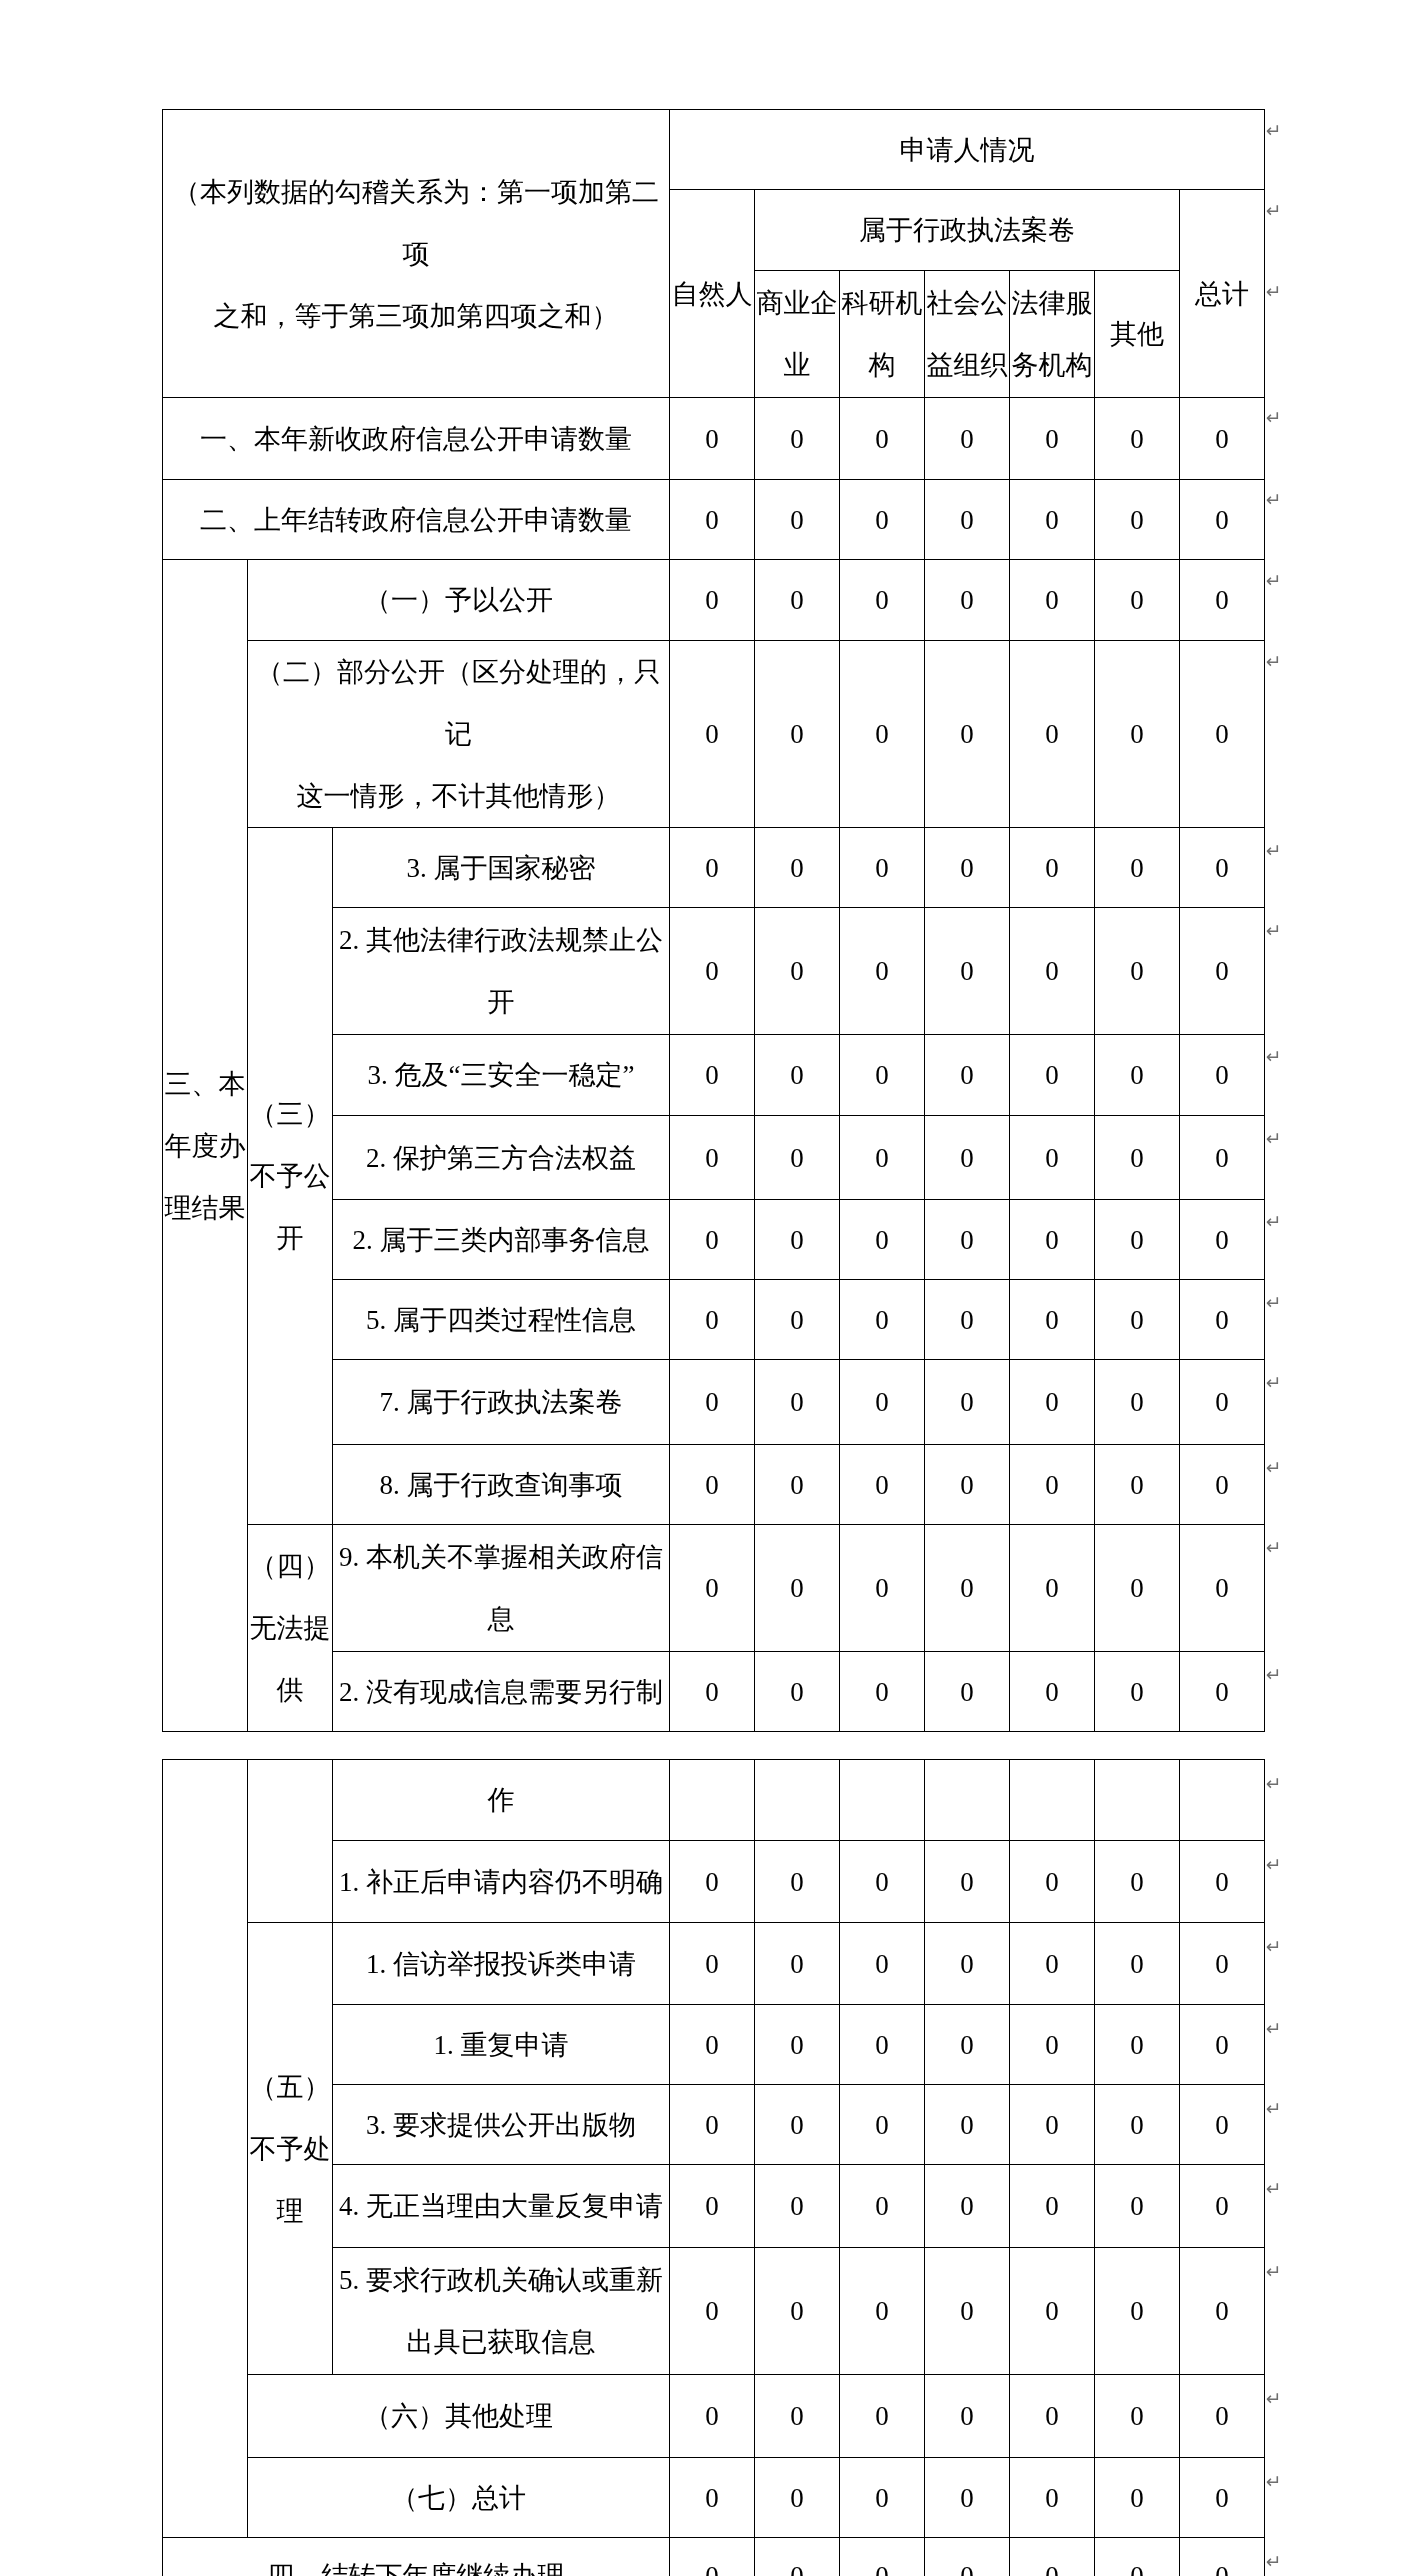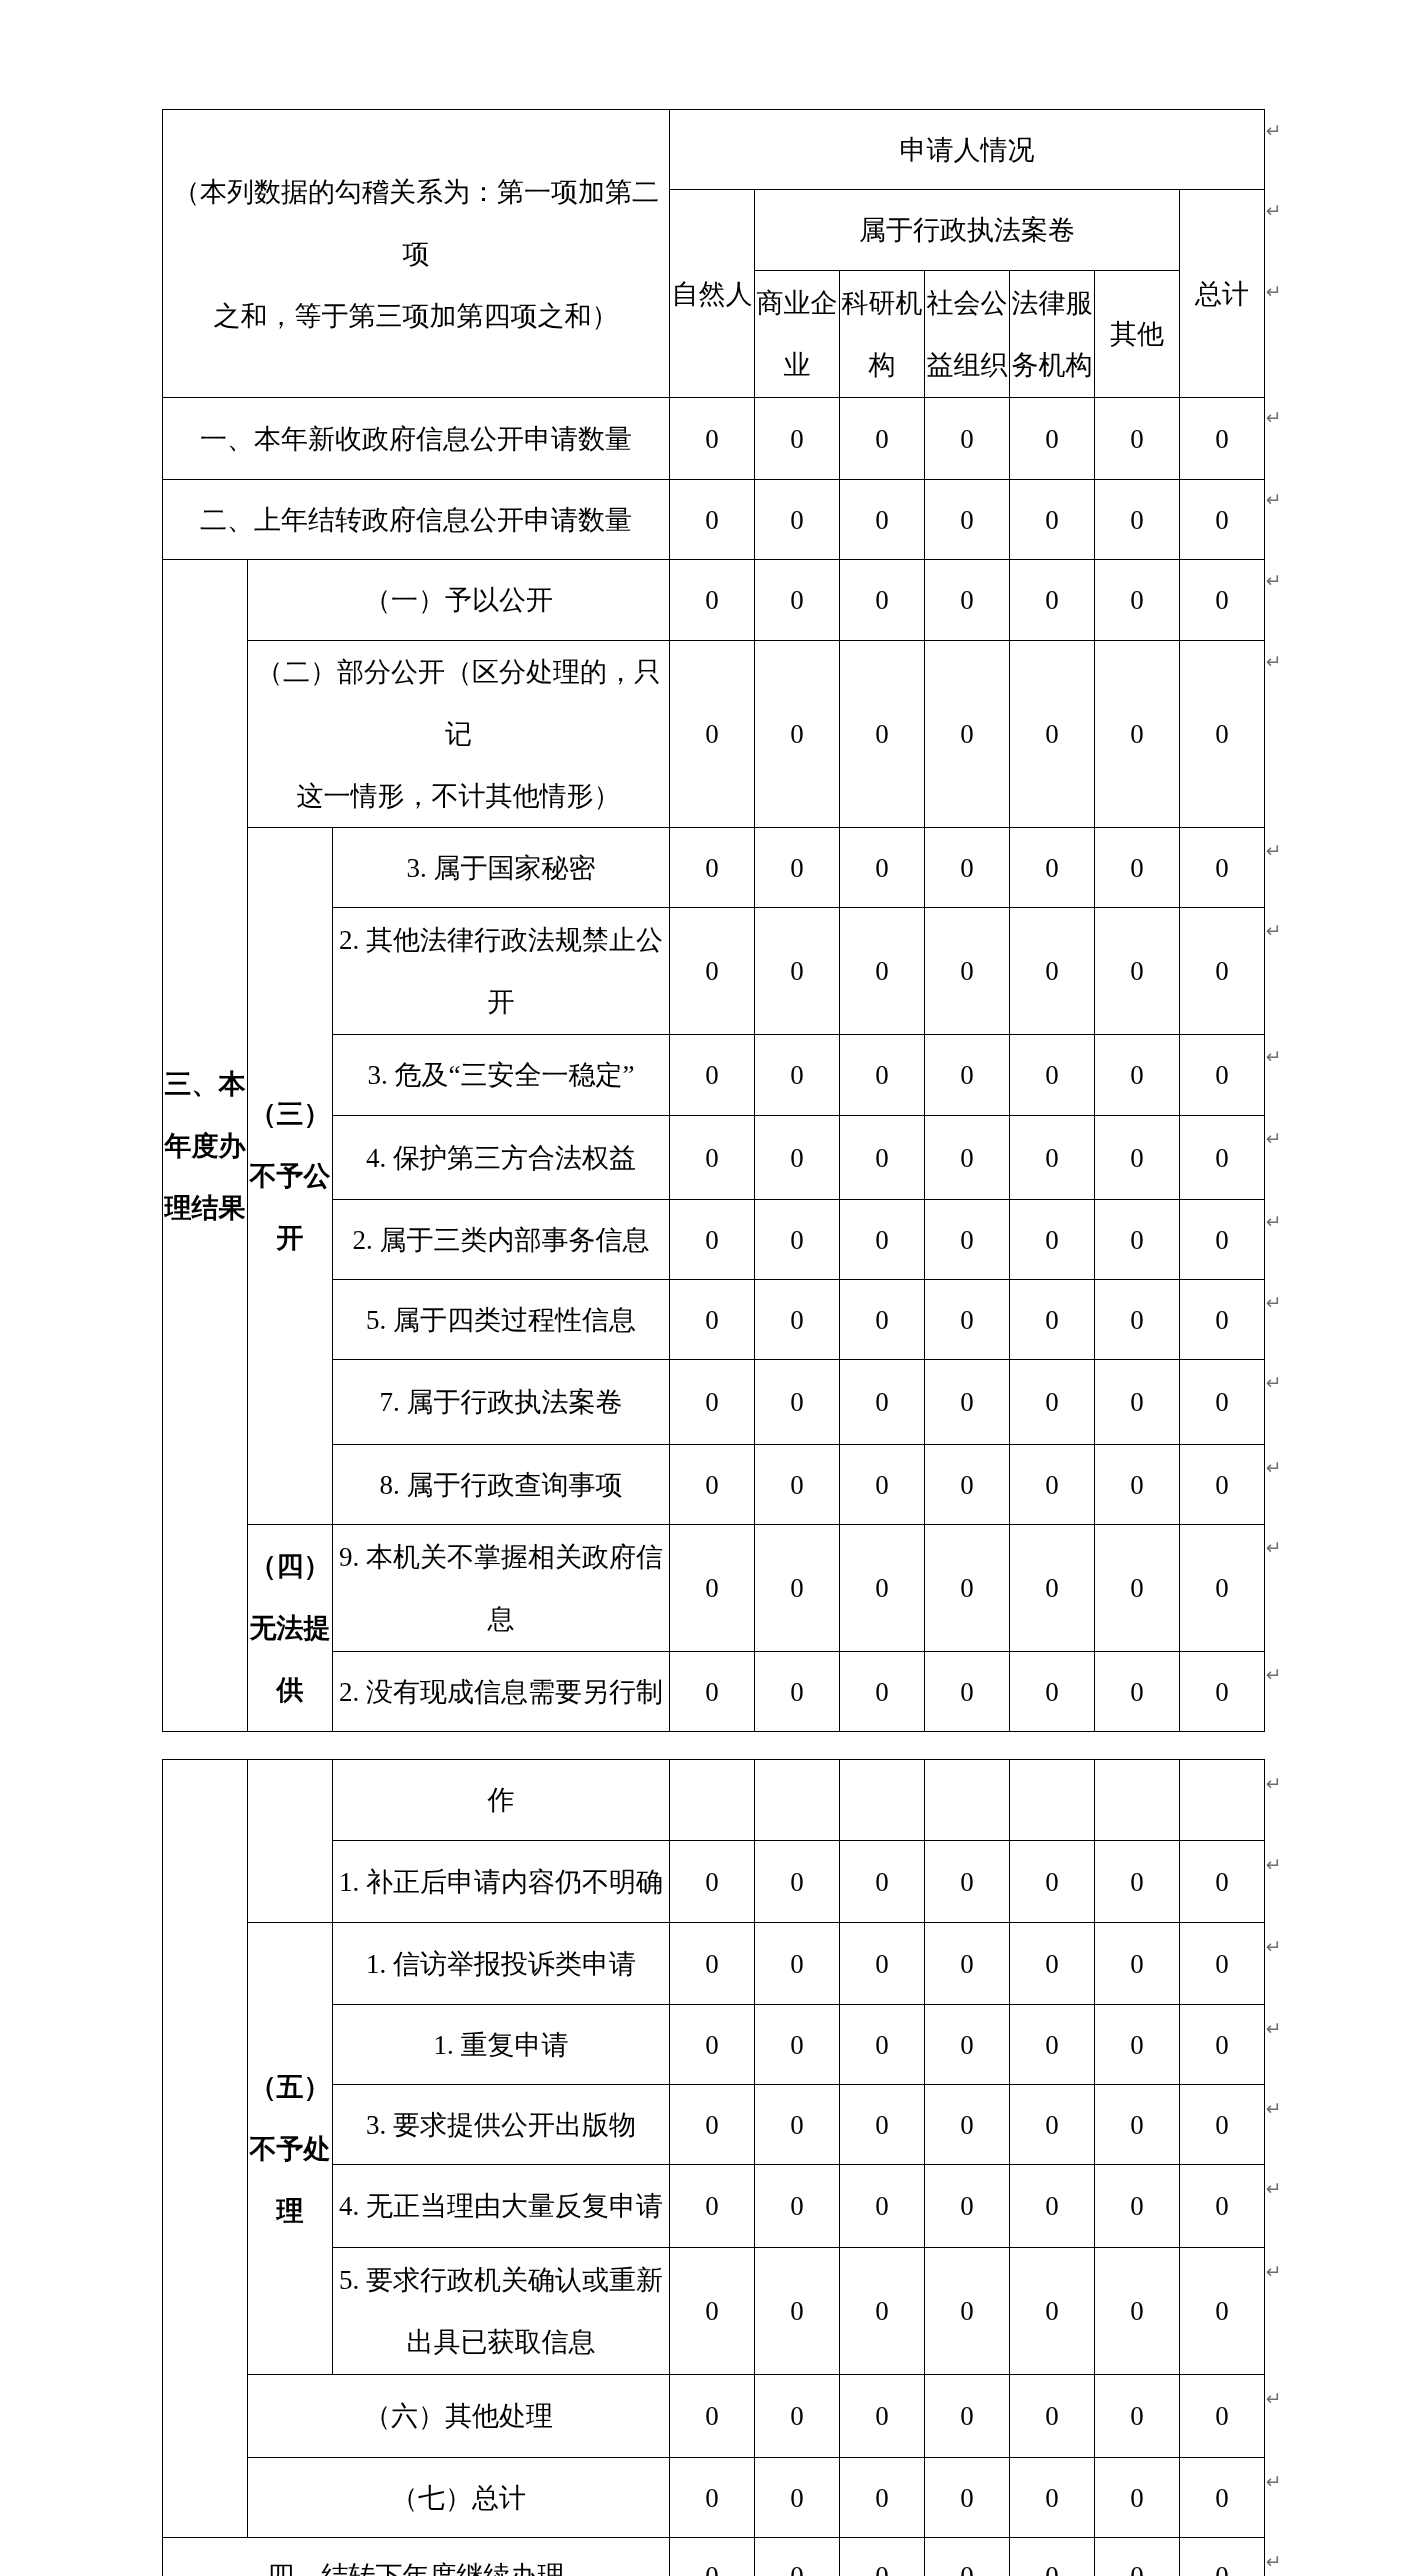--- a/index.html
+++ b/index.html
@@ -20,21 +20,21 @@
     border: 1.8px solid #000000;
     text-align: center;
     vertical-align: middle;
     font-size: 27px;
     line-height: 62px;
     white-space: pre-line;
     overflow: hidden;
     padding: 0;
   }
   td.note { line-height: 76px; }
-  td.grp  { line-height: 68px; font-weight: bold; }
+  td.grp  { line-height: 68px; }
   td.num  { font-size: 28px; line-height: normal; padding-top: 16px; }
   #t2 { margin-top: 27px; }
   .rowmark {
     position: absolute;
     font-family: "DejaVu Sans", sans-serif;
     font-size: 18.7px;
     line-height: 18.7px;
     color: #6e6e6e;
     pointer-events: none;
   }
@@ -152,21 +152,21 @@
       <td>3. 危及“三安全一稳定”</td>
       <td class="num">0</td>
           <td class="num">0</td>
           <td class="num">0</td>
           <td class="num">0</td>
           <td class="num">0</td>
           <td class="num">0</td>
           <td class="num">0</td>
     </tr>
     <tr style="height:84px">
-      <td>4. 保护第三方合法权益</td>
+      <td>2. 保护第三方合法权益</td>
       <td class="num">0</td>
           <td class="num">0</td>
           <td class="num">0</td>
           <td class="num">0</td>
           <td class="num">0</td>
           <td class="num">0</td>
           <td class="num">0</td>
     </tr>
     <tr style="height:80px">
       <td>2. 属于三类内部事务信息</td>

